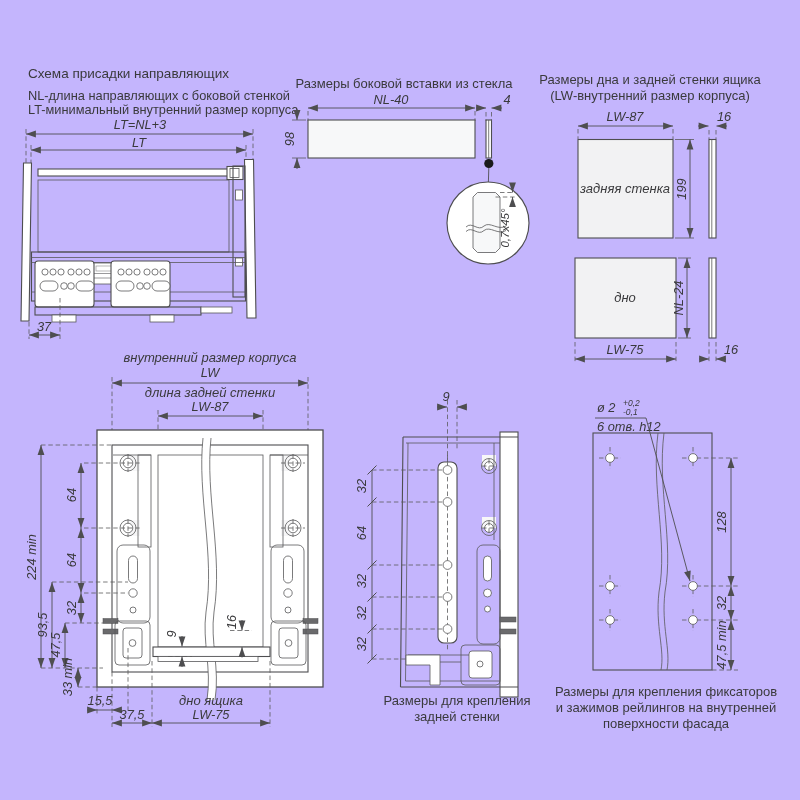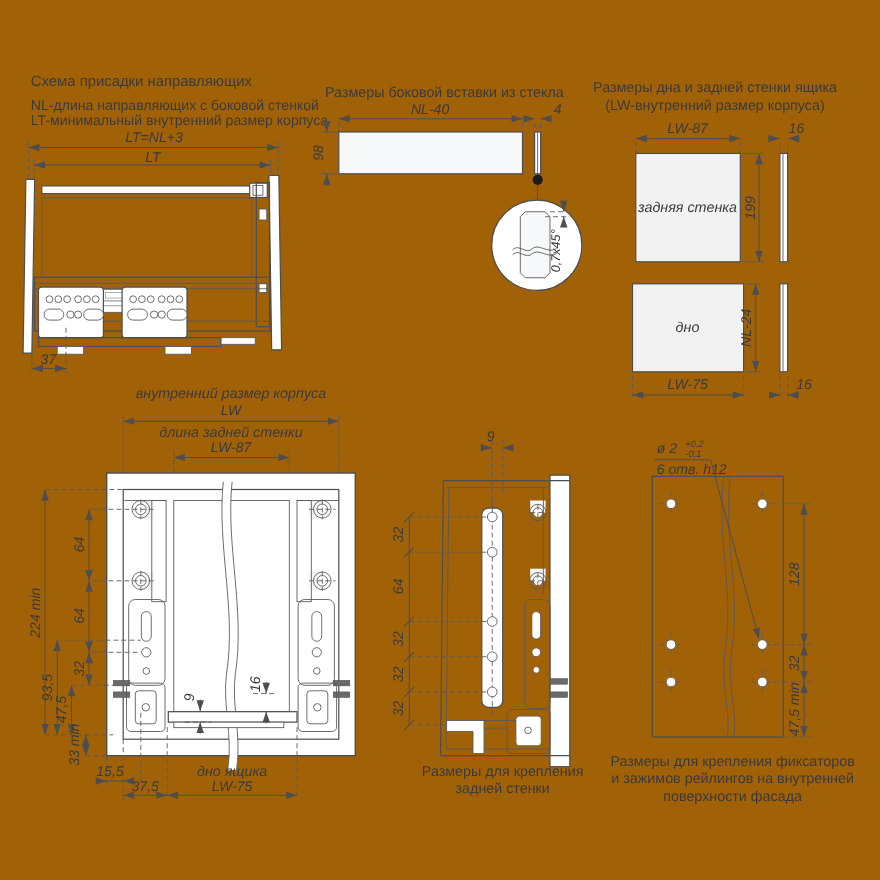--- a/index.html
+++ b/index.html
@@ -1,16 +1,16 @@
 <!DOCTYPE html>
 <html><head>
 <meta charset="utf-8">
 <style>
   html,body{margin:0;padding:0;background:#fff;}
-  .sheet{position:relative;width:800px;height:800px;background:#a16207;overflow:hidden;
+  .sheet{position:relative;width:800px;height:800px;background:#c4b5fd;overflow:hidden;
          font-family:"Liberation Sans", sans-serif;}
   svg text{font-family:"Liberation Sans", sans-serif;fill:#3a3a3c;}
   .t-title{font-size:13.5px;}
   .t-note{font-size:12.8px;}
   .t-dim{font-size:12.8px;font-style:italic;}
   .t-dim-s{font-size:11.5px;font-style:italic;}
   .t-tol{font-size:8.5px;font-style:italic;}
   .t-cap{font-size:13px;}
   .t-panel{font-size:13px;font-style:italic;}
   .mid{text-anchor:middle;}

